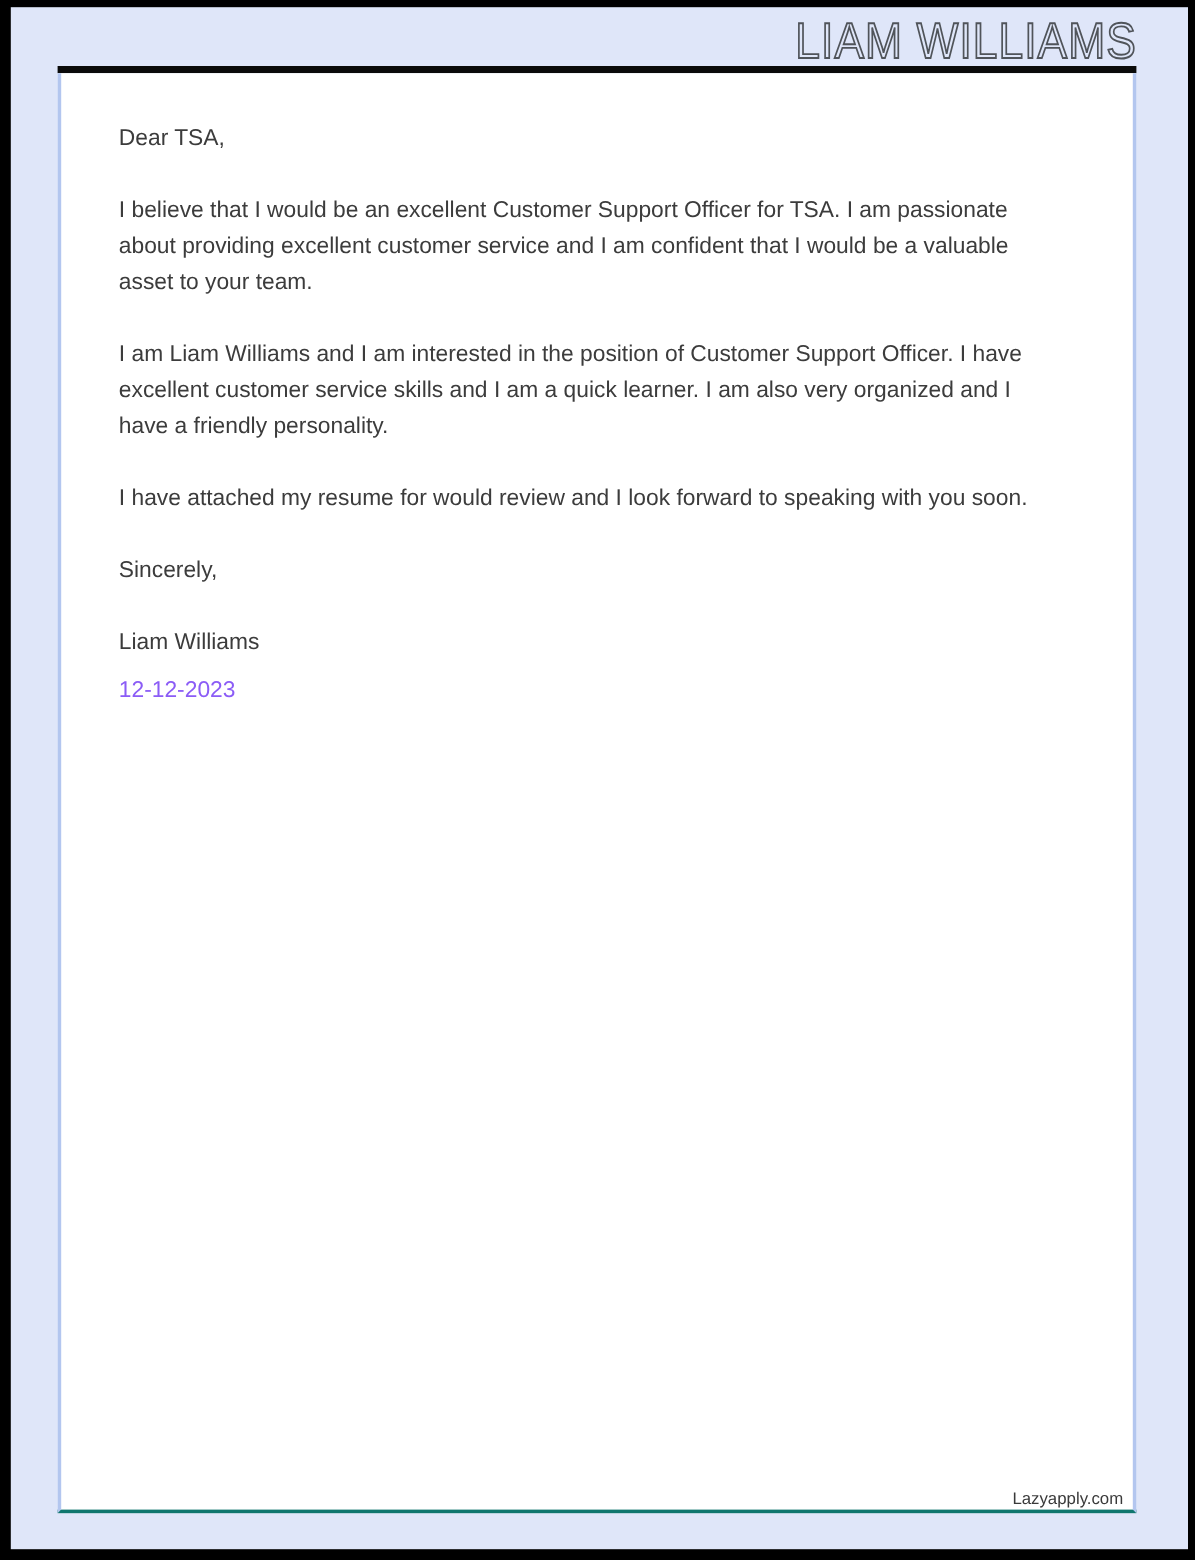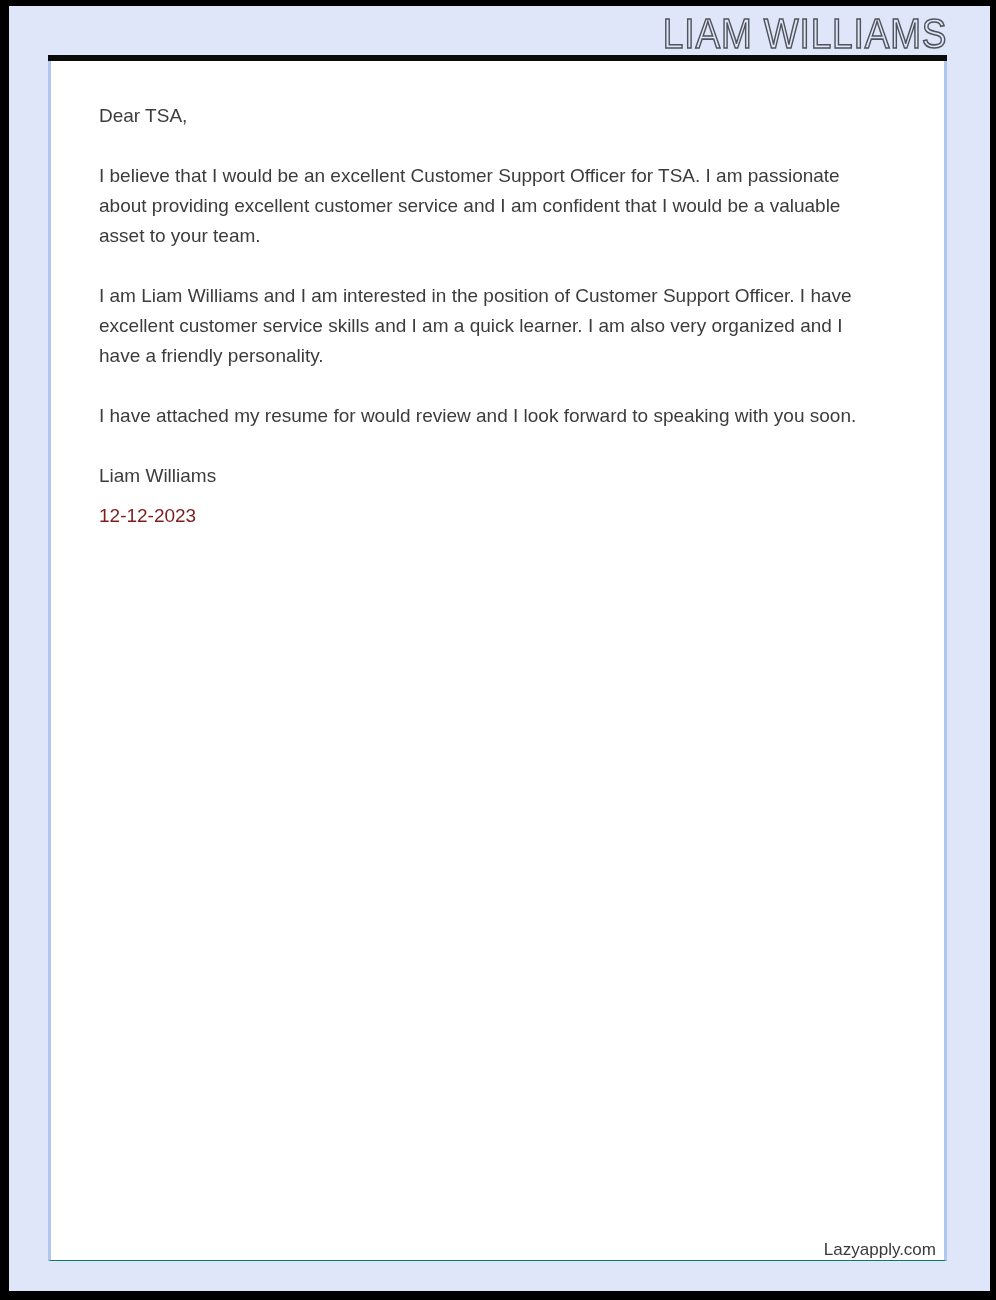--- a/index.html
+++ b/index.html
@@ -52,44 +52,44 @@
   .sheet {
     position: absolute;
     left: 48px;
     top: 61px;
     width: 899px;
     height: 1200px;
     box-sizing: border-box;
     background: #ffffff;
     border-left: 3px solid #b3c6ef;
     border-right: 3px solid #b3c6ef;
-    border-bottom: 1px solid #0f766e;
+    border-bottom: 3px solid #0f766e;
   }
   .letter-body {
     padding: 40px 56px 0 48px;
     font-size: 19px;
     line-height: 30px;
     color: #3c3c3c;
   }
   .salutation { margin: 0 0 30px 0; }
   .para {
     margin: 0 0 30px 0;
     white-space: pre-line;
   }
   .closing { margin: 0 0 30px 0; }
   .signature { margin: 0 0 10px 0; }
   .date {
     margin: 0;
-    color: #7f1d1d;
+    color: #8b5cf6;
   }
   .watermark {
     position: absolute;
     right: 8px;
     bottom: 1px;
-    font-size: 17px;
+    font-size: 14px;
     line-height: 18px;
     color: #3a3a3a;
   }
 </style>
 </head>
 <body>
 
 <div class="page"></div>
 
 <div class="header-name">LIAM WILLIAMS</div>
@@ -99,18 +99,19 @@
 <div class="sheet">
   <div class="letter-body">
     <p class="salutation">Dear TSA,</p>
     <p class="para">I believe that I would be an excellent Customer Support Officer for TSA. I am passionate
 about providing excellent customer service and I am confident that I would be a valuable
 asset to your team.</p>
     <p class="para">I am Liam Williams and I am interested in the position of Customer Support Officer. I have
 excellent customer service skills and I am a quick learner. I am also very organized and I
 have a friendly personality.</p>
     <p class="para">I have attached my resume for would review and I look forward to speaking with you soon.</p>
+    <p class="closing">Sincerely,</p>
     <p class="signature">Liam Williams</p>
     <p class="date">12-12-2023</p>
   </div>
 
   <div class="watermark">Lazyapply.com</div>
 </div>
 
 </body></html>

